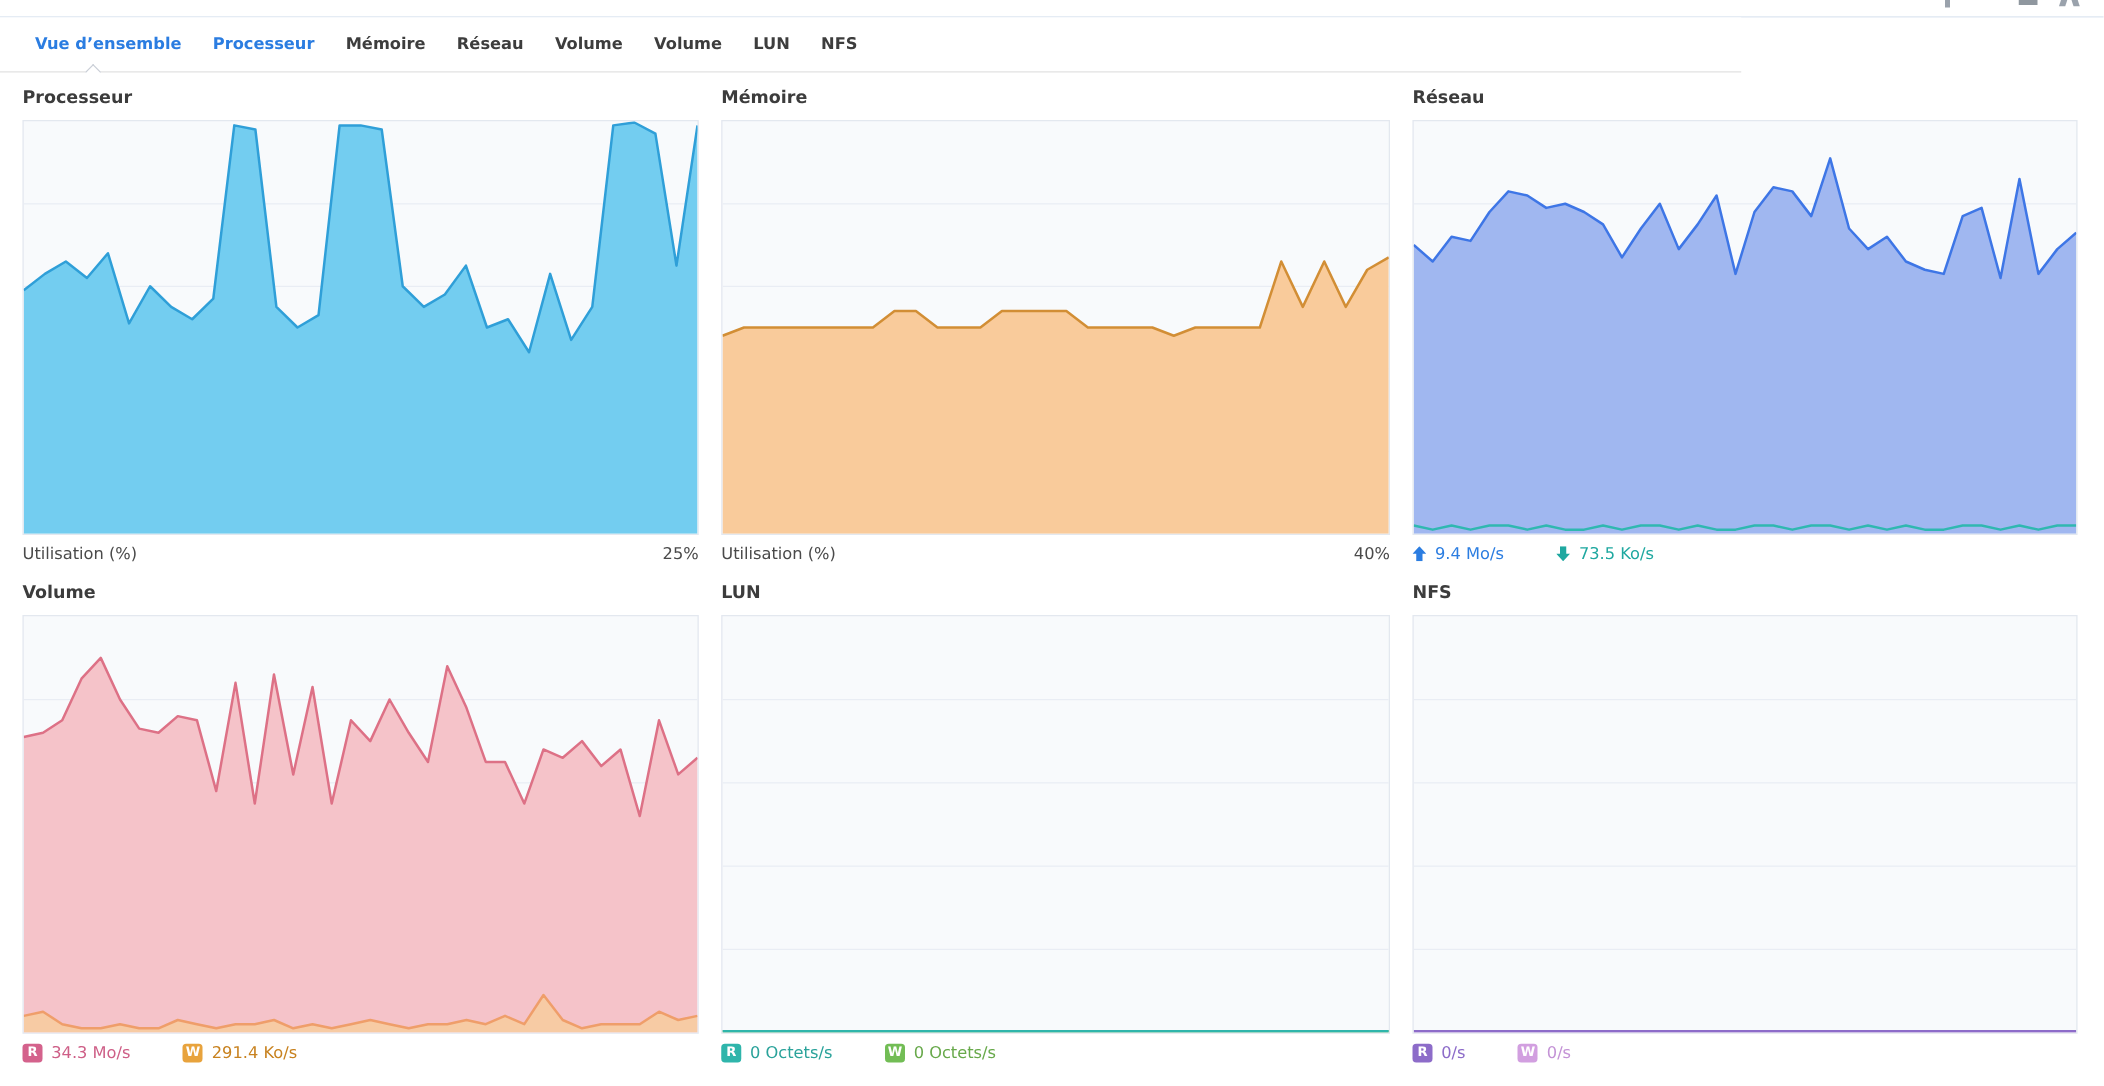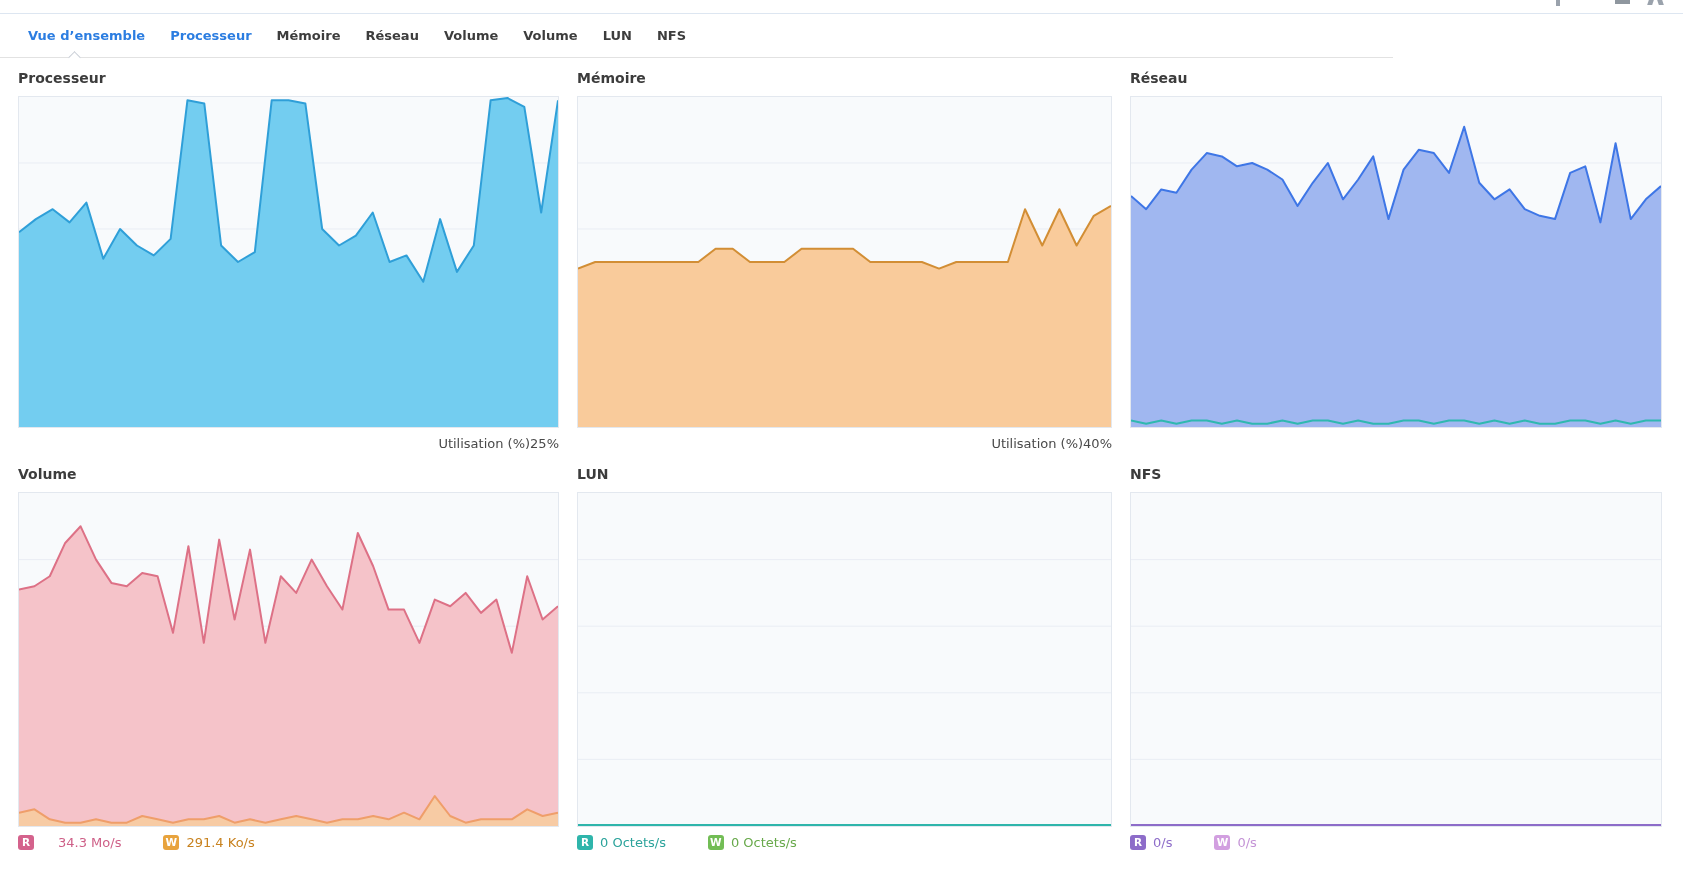--- a/index.html
+++ b/index.html
@@ -34,33 +34,33 @@
     margin-bottom:5px; }
   .chart { width:100%; border:1px solid #e3e8ef; background:#f8fafc; position:relative; }
   .chart.r1 { height:332px; }
   .chart.r2 { height:335px; }
   .chart svg { display:block; width:100%; height:100%; }
   .grid-line { stroke:#e9edf4; stroke-width:1; vector-effect:non-scaling-stroke; }
 
   
   .footer { height:30px; display:flex; align-items:center; font-size:13px;
     color:#4a4a4a; }
-  .footer.util { justify-content:flex-end; }
+  .footer.util { justify-content:space-between; }
   .footer .f-label { color:#4a4a4a; }
   .footer .f-value { color:#4a4a4a; }
   .footer.pair { gap:42px; }
   .ud-item { display:inline-flex; align-items:center; gap:7px; }
   .arr { display:inline-block; }
   .net-up { color:#2b7de1; }
   .net-down { color:#1fa8a0; }
   .rw-item { display:inline-flex; align-items:center; gap:7px; }
   .badge { display:inline-flex; align-items:center; justify-content:center;
     width:16px; height:15px; border-radius:3px; color:#ffffff; font-size:10.5px;
     font-weight:bold; }
-  .vol-r .badge { background:#d4628c; } .vol-r .rw-text { color:#ce5f87;margin-left:17px; }
+  .vol-r .badge { background:#d4628c; } .vol-r .rw-text { color:#ce5f87; }
   .vol-w .badge { background:#e8a33d; } .vol-w .rw-text { color:#c8821f; }
   .lun-r .badge { background:#2fb5ab; } .lun-r .rw-text { color:#2ba39b; }
   .lun-w .badge { background:#72bd55; } .lun-w .rw-text { color:#68a94b; }
   .nfs-r .badge { background:#8d6cc9; } .nfs-r .rw-text { color:#8d6cc9; }
   .nfs-w .badge { background:#d29fe0; } .nfs-w .rw-text { color:#c493d6; }
 </style>
 </head>
 <body>
 
 <div class="top-strip">
@@ -126,20 +126,34 @@
       <svg viewBox="0 0 1000 1000" preserveAspectRatio="none">
           <line class="grid-line" x1="0" y1="200" x2="1000" y2="200"></line>
           <line class="grid-line" x1="0" y1="400" x2="1000" y2="400"></line>
           <line class="grid-line" x1="0" y1="600" x2="1000" y2="600"></line>
           <line class="grid-line" x1="0" y1="800" x2="1000" y2="800"></line>
           <polygon points="0,1000 0.0,300.0 28.6,340.0 57.1,280.0 85.7,290.0 114.3,220.0 142.9,170.0 171.4,180.0 200.0,210.0 228.6,200.0 257.1,220.0 285.7,250.0 314.3,330.0 342.9,260.0 371.4,200.0 400.0,310.0 428.6,250.0 457.1,180.0 485.7,370.0 514.3,220.0 542.9,160.0 571.4,170.0 600.0,230.0 628.6,90.0 657.1,260.0 685.7,310.0 714.3,280.0 742.9,340.0 771.4,360.0 800.0,370.0 828.6,230.0 857.1,210.0 885.7,380.0 914.3,140.0 942.9,370.0 971.4,310.0 1000.0,270.0 1000,1000" fill="#a0b7f0"></polygon>
           <polyline points="0.0,300.0 28.6,340.0 57.1,280.0 85.7,290.0 114.3,220.0 142.9,170.0 171.4,180.0 200.0,210.0 228.6,200.0 257.1,220.0 285.7,250.0 314.3,330.0 342.9,260.0 371.4,200.0 400.0,310.0 428.6,250.0 457.1,180.0 485.7,370.0 514.3,220.0 542.9,160.0 571.4,170.0 600.0,230.0 628.6,90.0 657.1,260.0 685.7,310.0 714.3,280.0 742.9,340.0 771.4,360.0 800.0,370.0 828.6,230.0 857.1,210.0 885.7,380.0 914.3,140.0 942.9,370.0 971.4,310.0 1000.0,270.0" fill="none" stroke="#3e76e6" stroke-width="2" stroke-linejoin="round" vector-effect="non-scaling-stroke"></polyline>
           <polyline points="0.0,980.0 28.6,990.0 57.1,980.0 85.7,990.0 114.3,980.0 142.9,980.0 171.4,990.0 200.0,980.0 228.6,990.0 257.1,990.0 285.7,980.0 314.3,990.0 342.9,980.0 371.4,980.0 400.0,990.0 428.6,980.0 457.1,990.0 485.7,990.0 514.3,980.0 542.9,980.0 571.4,990.0 600.0,980.0 628.6,980.0 657.1,990.0 685.7,980.0 714.3,990.0 742.9,980.0 771.4,990.0 800.0,990.0 828.6,980.0 857.1,980.0 885.7,990.0 914.3,980.0 942.9,990.0 971.4,980.0 1000.0,980.0" fill="none" stroke="#2fb8b0" stroke-width="2" stroke-linejoin="round" vector-effect="non-scaling-stroke"></polyline>
         </svg>
     </div>
+    <div class="footer pair">
+      <span class="ud-item net-up">
+        <svg class="arr" width="11" height="12" viewBox="0 0 11 12">
+            <path d="M5.5 0 L11 6 H8 V12 H3 V6 H0 Z" fill="#2b7de1"></path>
+          </svg>
+        <span>9.4 Mo/s</span>
+      </span>
+      <span class="ud-item net-down">
+        <svg class="arr" width="11" height="12" viewBox="0 0 11 12">
+            <path d="M5.5 12 L0 6 H3 V0 H8 V6 H11 Z" fill="#1fa8a0"></path>
+          </svg>
+        <span>73.5 Ko/s</span>
+      </span>
+    </div>
   </section>
 
   <section class="panel">
     <h3 class="panel-title">Volume</h3>
     <div class="chart r2">
       <svg viewBox="0 0 1000 1000" preserveAspectRatio="none">
           <line class="grid-line" x1="0" y1="200" x2="1000" y2="200"></line>
           <line class="grid-line" x1="0" y1="400" x2="1000" y2="400"></line>
           <line class="grid-line" x1="0" y1="600" x2="1000" y2="600"></line>
           <line class="grid-line" x1="0" y1="800" x2="1000" y2="800"></line>

